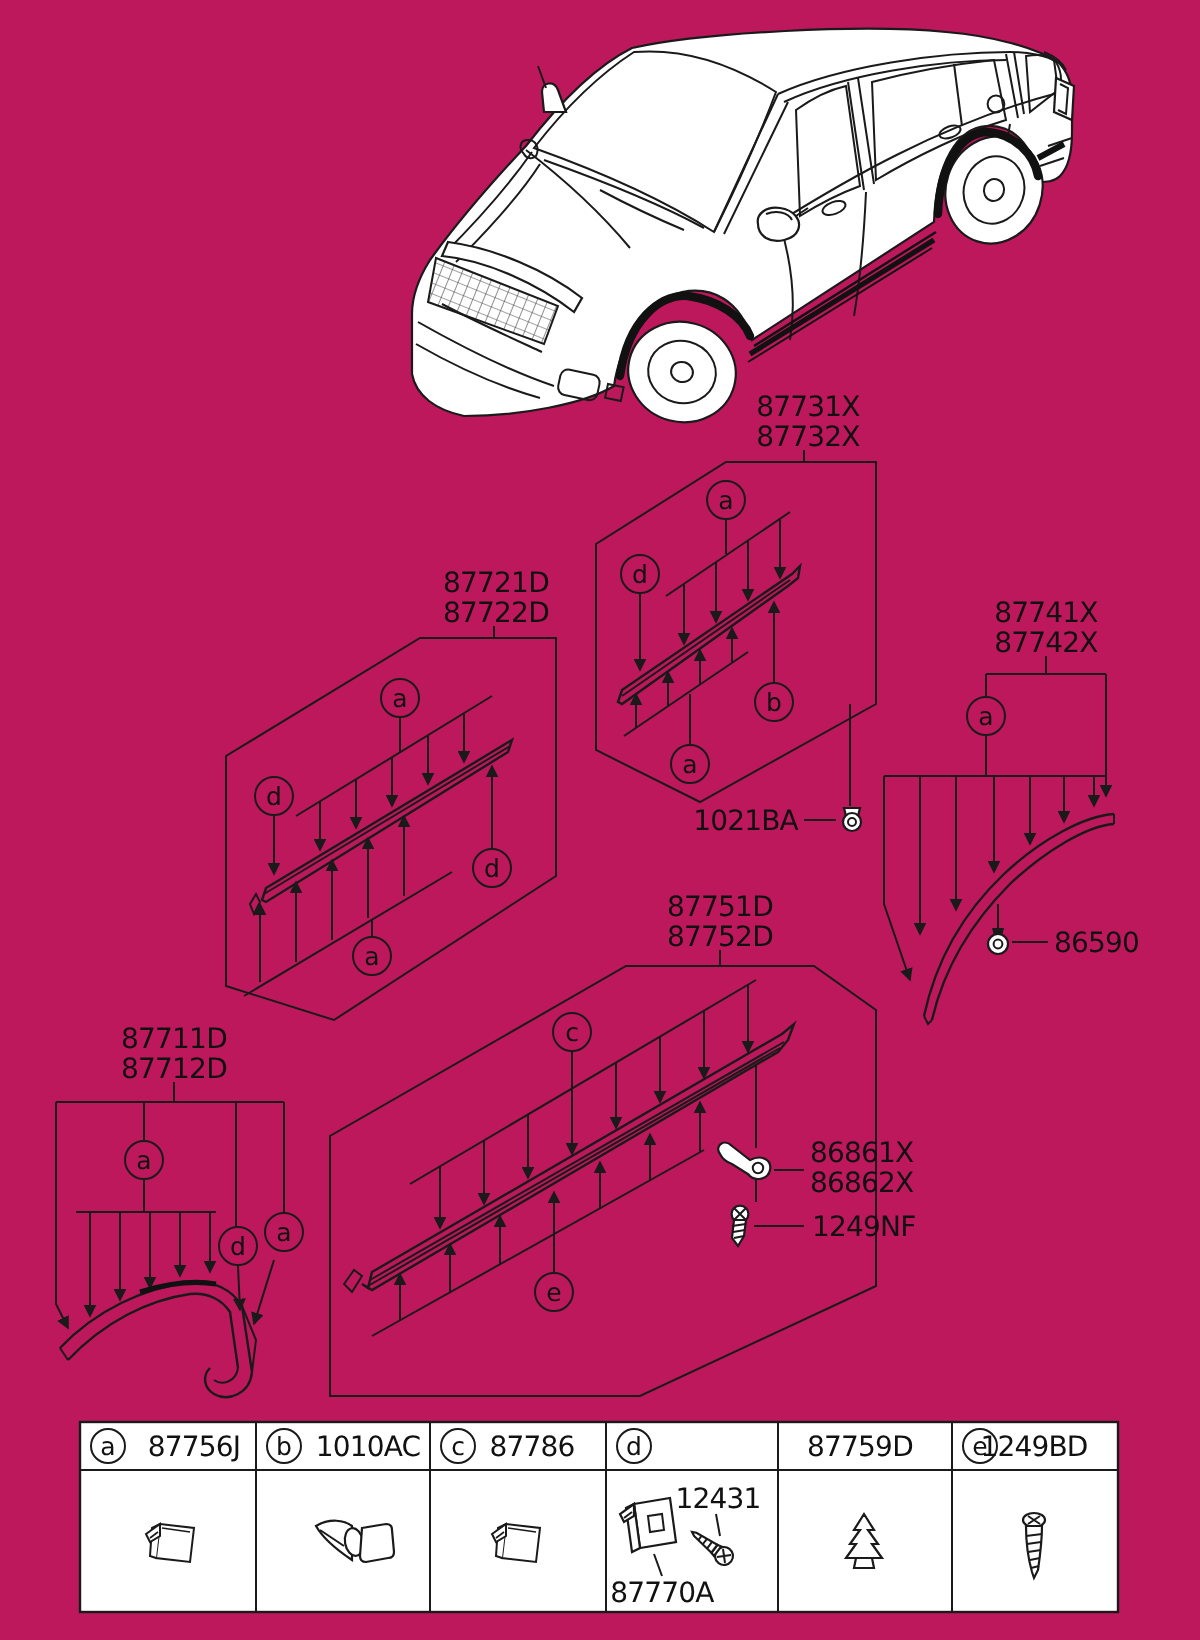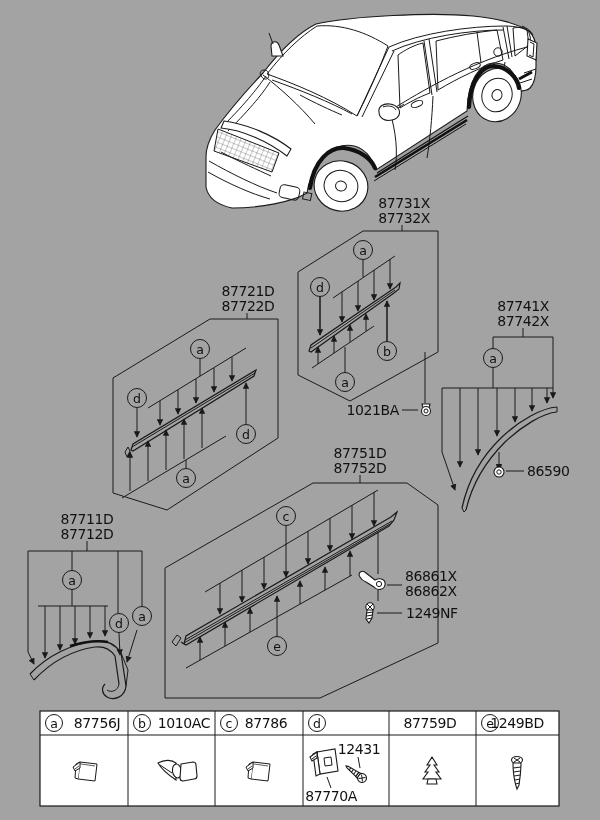--- a/index.html
+++ b/index.html
@@ -1,16 +1,16 @@
 <!DOCTYPE html>
 <html><head>
 <meta charset="utf-8">
 <style>
   html,body{margin:0;padding:0;background:#ffffff;}
-  .page{position:relative;width:600px;height:820px;background:#a3a3a3;overflow:hidden;
+  .page{position:relative;width:600px;height:820px;background:#be185d;overflow:hidden;
         font-family:"DejaVu Sans","Liberation Sans",sans-serif;text-decoration:underline;}
   svg{display:block;}
   .ln{stroke:#1a1a1a;stroke-width:1;fill:none;}
   .ln2{stroke:#1a1a1a;stroke-width:1.2;fill:none;}
   .thick{stroke:#111;stroke-width:4.2;fill:none;stroke-linecap:round;}
   .thinfill{fill:#ffffff;stroke:#1a1a1a;stroke-width:1.1;}
   .lbl{font-size:14px;letter-spacing:-0.4px;fill:#111;}
   .cl{font-size:12.5px;fill:#111;}
   .legendtxt{font-size:14px;letter-spacing:-0.4px;fill:#111;}
   text{font-family:"DejaVu Sans","Liberation Sans",sans-serif;}

